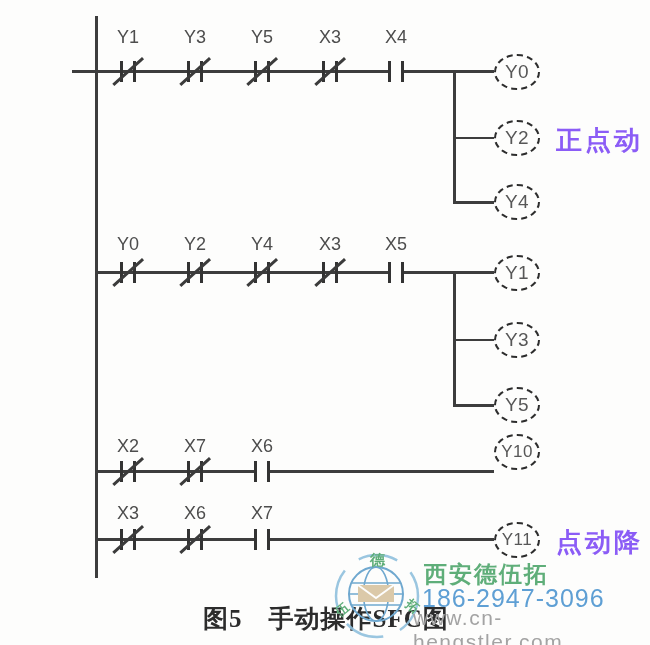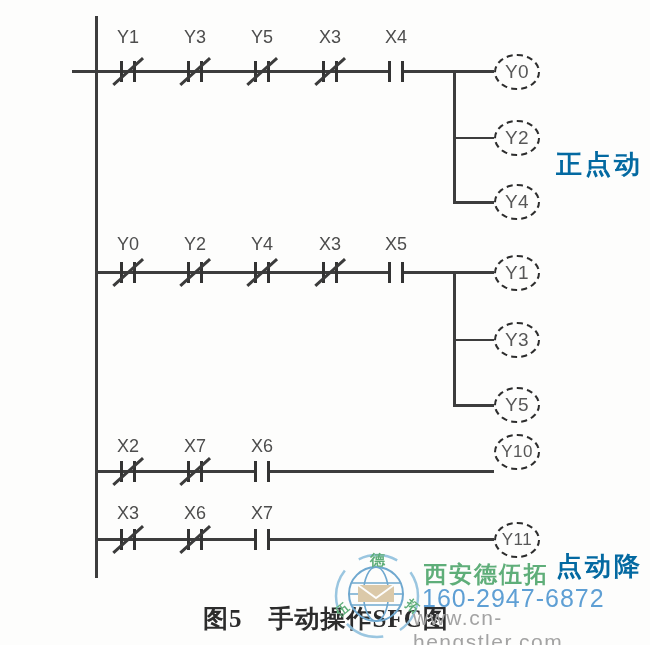--- a/index.html
+++ b/index.html
@@ -28,21 +28,21 @@
 
   .clabel { position:absolute; width:44px; text-align:center; font-size:18px; color:#4d4d4d; }
 
   
   .coil { position:absolute; width:46px; height:36px; border:2px dashed #2d2d2d;
           border-radius:50%; display:flex; align-items:center; justify-content:center;
           background:#fdfdfc; font-size:19px; color:#575757; letter-spacing:0.5px; }
   .coil.small-text { font-size:17px; }
 
   .annot { position:absolute; font-family:"Liberation Serif", serif; font-weight:bold;
-           font-size:26px; color:#0369a1; letter-spacing:3px; white-space:nowrap;margin-top:24px; }
+           font-size:26px; color:#8b5cf6; letter-spacing:3px; white-space:nowrap; }
 
   .caption { position:absolute; left:203px; top:602px; font-family:"Liberation Serif", serif;
              font-weight:bold; font-size:25px; color:#2c2c2c; letter-spacing:1px; white-space:nowrap; }
 
   
   .wm { position:absolute; }
   .wm-company { left:424px; top:559px; font-size:23px; font-weight:bold; letter-spacing:2px; }
   .wm-phone   { left:422px; top:584px; font-size:25px; letter-spacing:1px; }
   .wm-site    { left:413px; top:606px; font-size:21px; letter-spacing:1.5px; }
   .wm-logo    { left:330px; top:550px; width:98px; height:95px; }
@@ -196,16 +196,16 @@
     <line x1="22" y1="55" x2="70" y2="55" stroke="#6fa8cf" stroke-width="1.6"></line>
 
     <polygon points="28,35 64,35 64,52 28,52" fill="#dbc9a9"></polygon>
     <polyline points="28,35 46,48 64,35" fill="none" stroke="#fdfdfc" stroke-width="2"></polyline>
 
     <text x="40" y="15" font-size="15" fill="#5fae79" font-weight="bold">德</text>
     <text x="6" y="64" font-size="13" fill="#5fae79" font-weight="bold" transform="rotate(-40 12 60)">伍</text>
     <text x="76" y="60" font-size="13" fill="#5fae79" font-weight="bold" transform="rotate(40 82 56)">拓</text>
   </svg>
   <div class="wm wm-company" style="color:#5fae79;">西安德伍拓</div>
-  <div class="wm wm-phone" style="color:#5e9fd4;">160-2947-6872</div>
+  <div class="wm wm-phone" style="color:#5e9fd4;">186-2947-3096</div>
   <div class="wm wm-site" style="color:#a3a3a3;">www.cn-hengstler.com</div>
 
 </div>
 
 </body></html>

